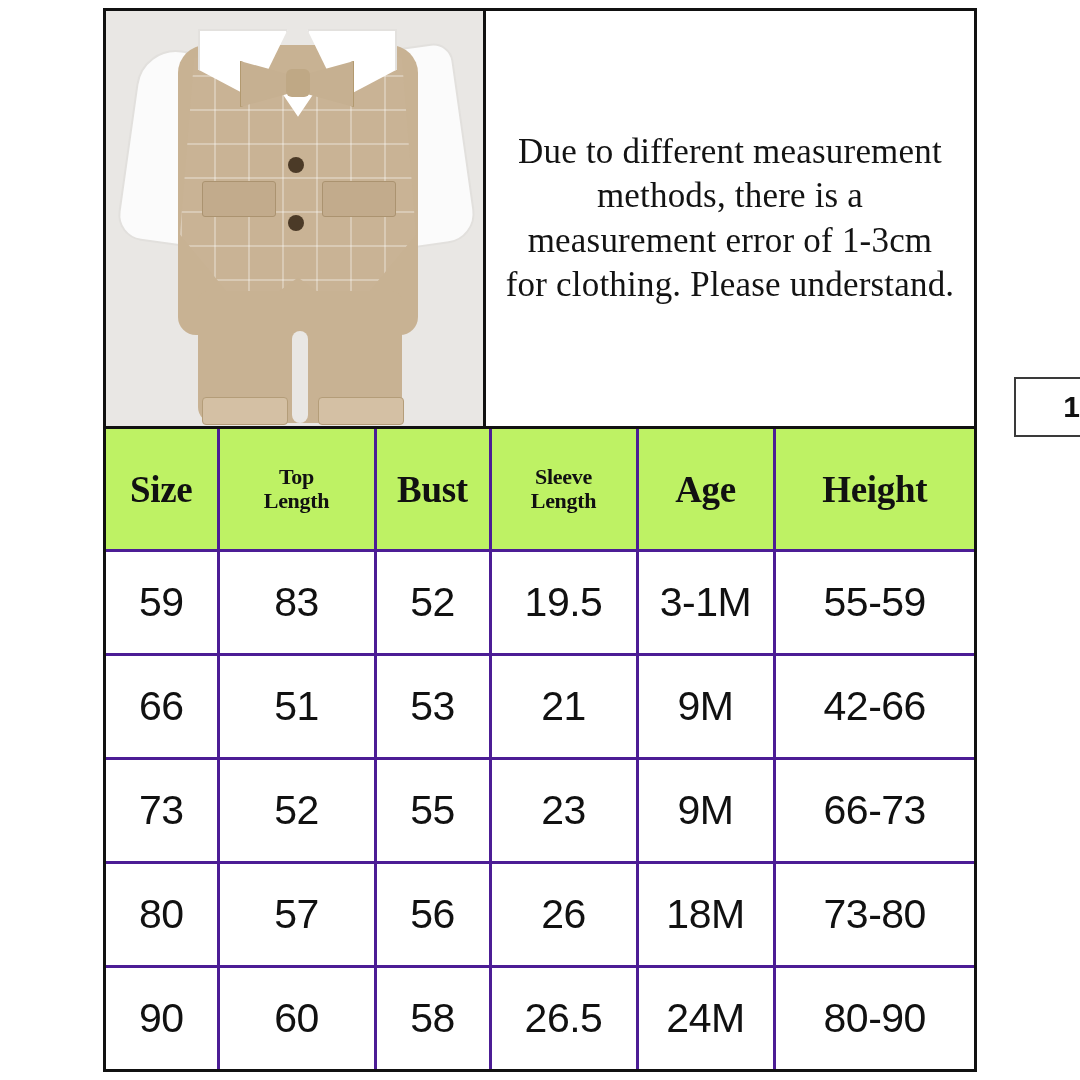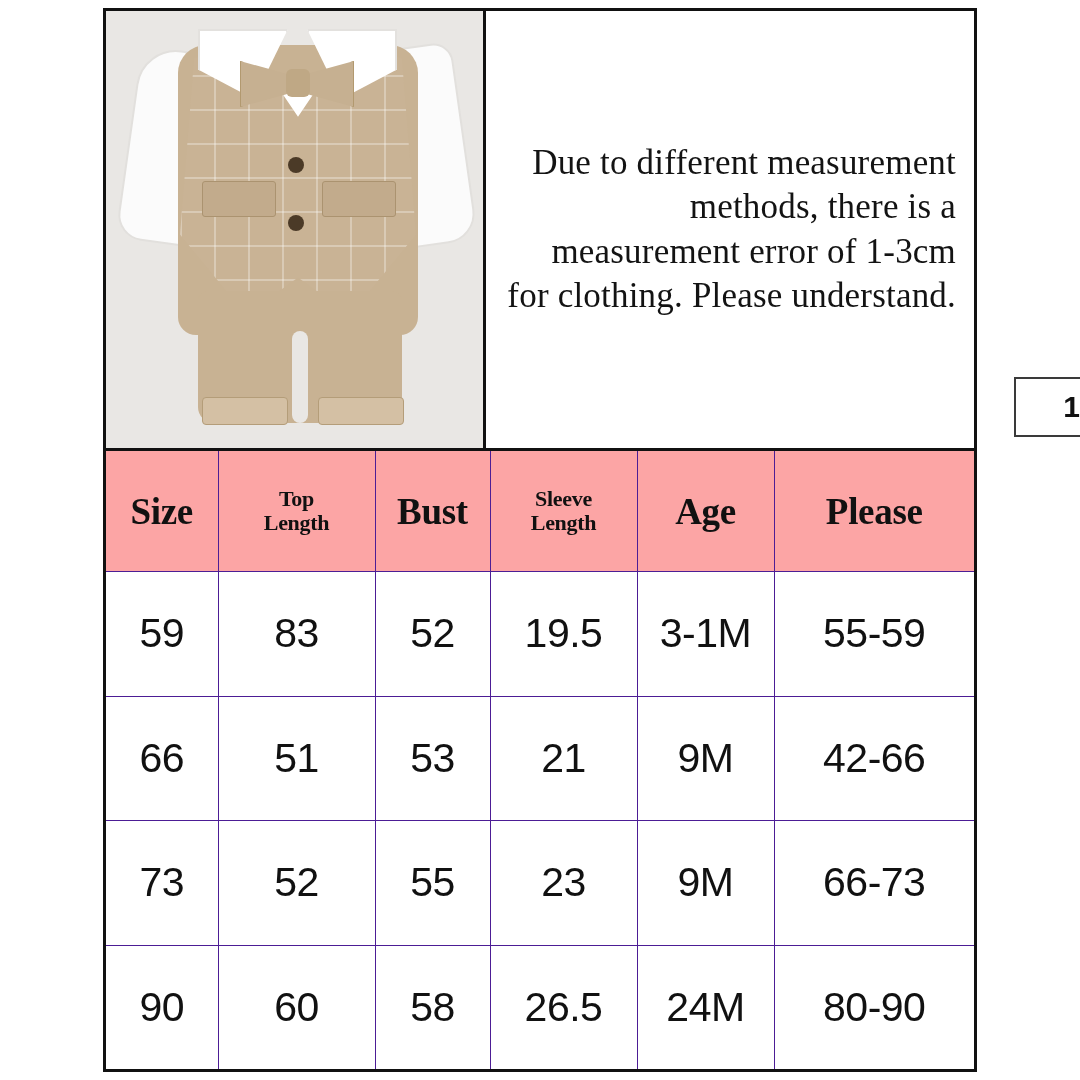--- a/index.html
+++ b/index.html
@@ -53,21 +53,21 @@
     display: flex;
     align-items: center;
     justify-content: center;
     position: relative;
   }
   .note-text {
     font-family: "Liberation Serif", serif;
     font-size: 35px;
     line-height: 1.26;
     color: #131313;
-    text-align: right;
+    text-align: center;
     padding: 0 18px;
     letter-spacing: 0.2px;
   }
   .overlay-box {
     position: absolute;
     left: 528px;
     top: 366px;
     width: 115px;
     height: 60px;
     background: #ffffff;
@@ -206,27 +206,27 @@
   .g-cuff-r { left: 212px; }
 
   
   table.size-table {
     width: 100%;
     border-collapse: collapse;
     table-layout: fixed;
     flex: 1;
   }
   table.size-table th, table.size-table td {
-    border: 1px solid #4c1d95;
+    border: 3px solid #4c1d95;
     text-align: center;
     vertical-align: middle;
     color: #111111;
   }
   table.size-table th {
-    background: #fca5a5;
+    background: #bef264;
     font-family: "Liberation Serif", serif;
     font-weight: bold;
     font-size: 37px;
     height: 118px;
     line-height: 1.0;
     letter-spacing: -0.3px;
   }
   table.size-table th .two-line { font-size: 22px; line-height: 1.08; display: block; }
   table.size-table td {
     font-family: "Liberation Sans", sans-serif;
@@ -301,21 +301,21 @@
           <th>
             <span class="two-line">Top</span>
             <span class="two-line">Length</span>
           </th>
           <th>Bust</th>
           <th>
             <span class="two-line">Sleeve</span>
             <span class="two-line">Length</span>
           </th>
           <th>Age</th>
-          <th>Please</th>
+          <th>Height</th>
         </tr>
       </thead>
       <tbody>
         <tr>
           <td>59</td>
           <td>83</td>
           <td>52</td>
           <td>19.5</td>
           <td>3-1M</td>
           <td>55-59</td>
@@ -330,20 +330,28 @@
         </tr>
         <tr>
           <td>73</td>
           <td>52</td>
           <td>55</td>
           <td>23</td>
           <td>9M</td>
           <td>66-73</td>
         </tr>
         <tr>
+          <td>80</td>
+          <td>57</td>
+          <td>56</td>
+          <td>26</td>
+          <td>18M</td>
+          <td>73-80</td>
+        </tr>
+        <tr>
           <td>90</td>
           <td>60</td>
           <td>58</td>
           <td>26.5</td>
           <td>24M</td>
           <td>80-90</td>
         </tr>
       </tbody>
     </table>
 

